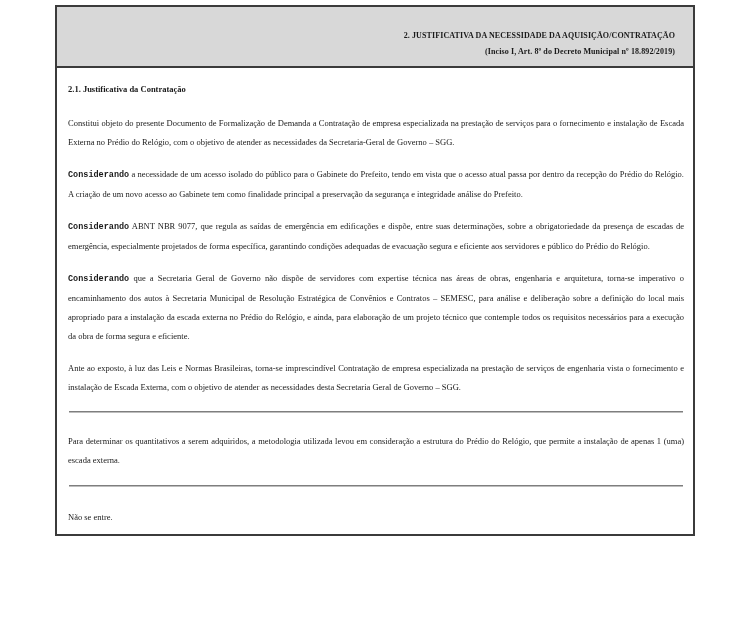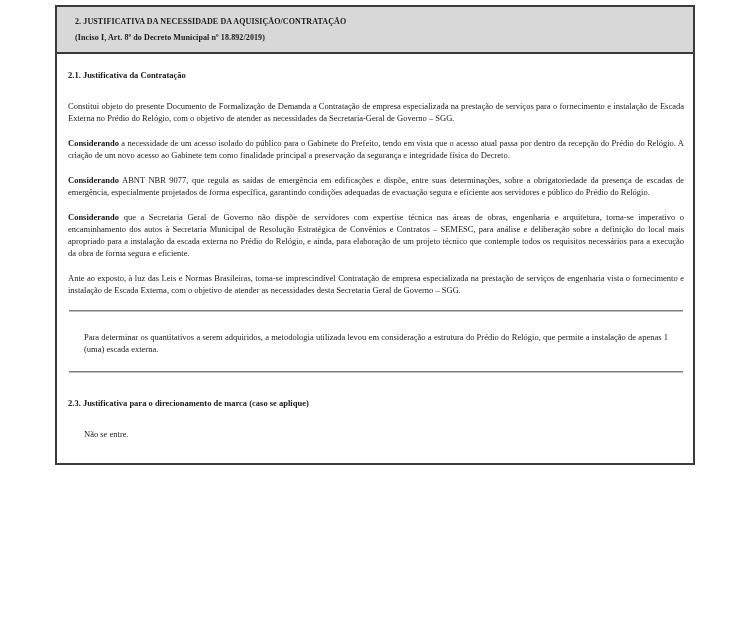--- a/index.html
+++ b/index.html
@@ -15,22 +15,22 @@
   .doc {
     position: absolute;
     left: 55px; top: 5px;
     width: 640px;
     border: 2px solid #3b3b3b;
     background: #ffffff;
   }
   .doc-header {
     background: #d8d8d8;
     border-bottom: 2px solid #3b3b3b;
-    text-align: left;
-    padding: 7px 18px 6px;
+    text-align: right;
+    padding: 21px 18px 6px;
   }
   .doc-title, .doc-subtitle {
     font-weight: bold;
     font-size: 8px;
     line-height: 16px;
     letter-spacing: 0.1px;
     white-space: nowrap;
   }
   .doc-body {
     padding: 12px 9px 7px 11px;
@@ -38,26 +38,26 @@
   }
   .sec-heading {
     font-weight: bold;
     font-size: 8.5px;
     line-height: 18px;
     margin: 0;
   }
   .sec-heading.gap-after { margin-bottom: 16px; }
   .doc-body p {
     font-size: 8.5px;
-    line-height: 12px;
+    line-height: 19px;
     text-align: justify;
     margin: 0 0 13px 0;
   }
-  .doc-body p.tight { margin: 16px; }
-  .lead { font-weight: bold; }
+  .doc-body p.tight { margin: 0; }
+  .lead { font-weight: bold; font-family: Liberation Mono, monospace; }
   .sep {
     border: none;
     height: 2px;
     background: #7e7e7e;
     border-bottom: 1px solid #bdbdbd;
     margin: 14px 1px 19px 1px;
   }
   .sep.sep-2 { margin: 15px 1px 21px 1px; }
 </style>
 </head>
@@ -69,34 +69,33 @@
     <div class="doc-title">2. JUSTIFICATIVA DA NECESSIDADE DA AQUISIÇÃO/CONTRATAÇÃO</div>
     <div class="doc-subtitle">(Inciso I, Art. 8º do Decreto Municipal nº 18.892/2019)</div>
   </div>
 
   <div class="doc-body">
 
     <h3 class="sec-heading gap-after">2.1. Justificativa da Contratação</h3>
 
     <p><span>Constitui objeto do presente Documento de Formalização de Demanda a Contratação de empresa especializada na prestação de serviços para o fornecimento e instalação de Escada Externa no Prédio do Relógio, com o objetivo de atender as necessidades da Secretaria-Geral de Governo – SGG.</span></p>
 
-    <p><span class="lead">Considerando</span> <span>a necessidade de um acesso isolado do público para o Gabinete do Prefeito, tendo em vista que o acesso atual passa por dentro da recepção do Prédio do Relógio. A criação de um novo acesso ao Gabinete tem como finalidade principal a preservação da segurança e integridade física do Decreto.</span></p>
+    <p><span class="lead">Considerando</span> <span>a necessidade de um acesso isolado do público para o Gabinete do Prefeito, tendo em vista que o acesso atual passa por dentro da recepção do Prédio do Relógio. A criação de um novo acesso ao Gabinete tem como finalidade principal a preservação da segurança e integridade análise do Prefeito.</span></p>
 
     <p><span class="lead">Considerando</span> <span>ABNT NBR 9077, que regula as saídas de emergência em edificações e dispõe, entre suas determinações, sobre a obrigatoriedade da presença de escadas de emergência, especialmente projetados de forma específica, garantindo condições adequadas de evacuação segura e eficiente aos servidores e público do Prédio do Relógio.</span></p>
 
     <p><span class="lead">Considerando</span> <span>que a Secretaria Geral de Governo não dispõe de servidores com expertise técnica nas áreas de obras, engenharia e arquitetura, torna-se imperativo o encaminhamento dos autos à Secretaria Municipal de Resolução Estratégica de Convênios e Contratos – SEMESC, para análise e deliberação sobre a definição do local mais apropriado para a instalação da escada externa no Prédio do Relógio, e ainda, para elaboração de um projeto técnico que contemple todos os requisitos necessários para a execução da obra de forma segura e eficiente.</span></p>
 
 
     <p><span>Ante ao exposto, à luz das Leis e Normas Brasileiras, torna-se imprescindível Contratação de empresa especializada na prestação de serviços de engenharia vista o fornecimento e instalação de Escada Externa, com o objetivo de atender as necessidades desta Secretaria Geral de Governo – SGG.</span></p>
 
     <hr class="sep">
 
 
     <p class="tight"><span>Para determinar os quantitativos a serem adquiridos, a metodologia utilizada levou em consideração a estrutura do Prédio do Relógio, que permite a instalação de apenas 1 (uma) escada externa.</span></p>
 
     <hr class="sep sep-2">
 
-    <h3 class="sec-heading">2.3. Justificativa para o direcionamento de marca (caso se aplique)</h3>
 
     <p class="tight"><span>Não se entre.</span></p>
 
   </div>
 </div>
 
 </body></html>

